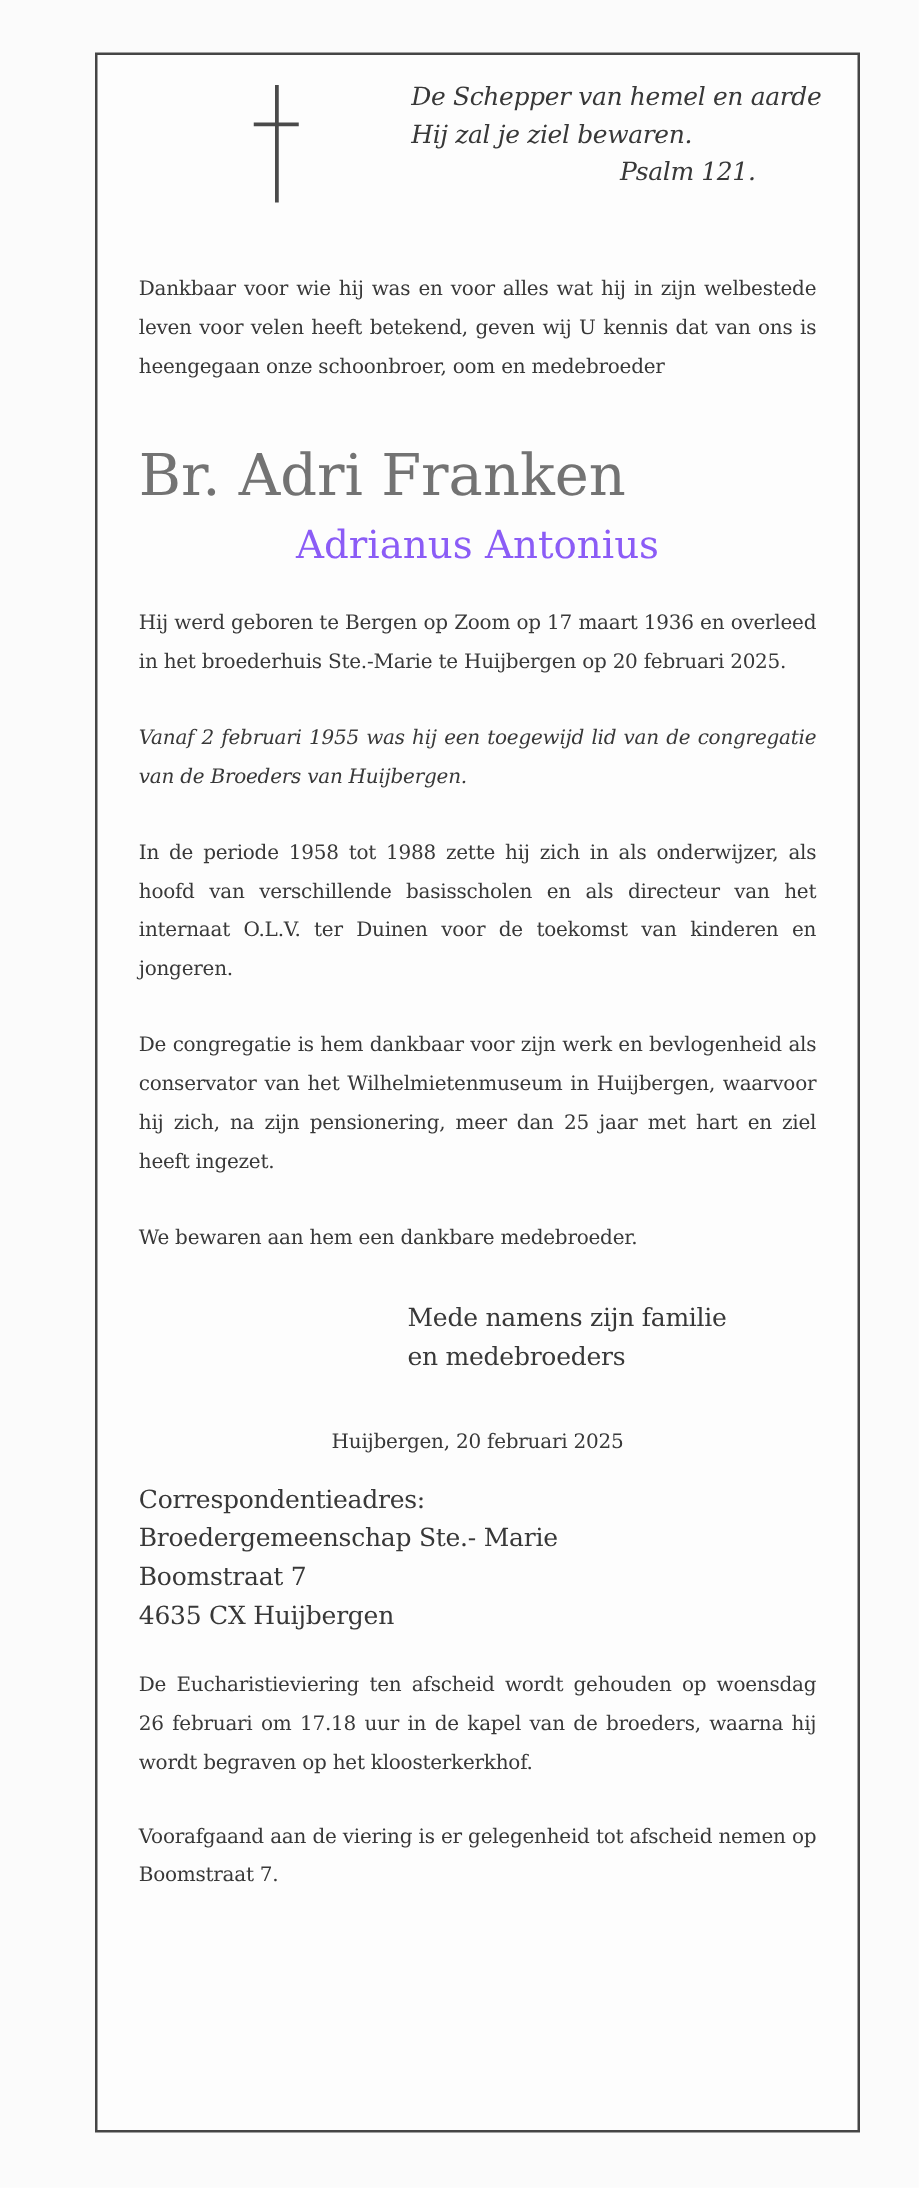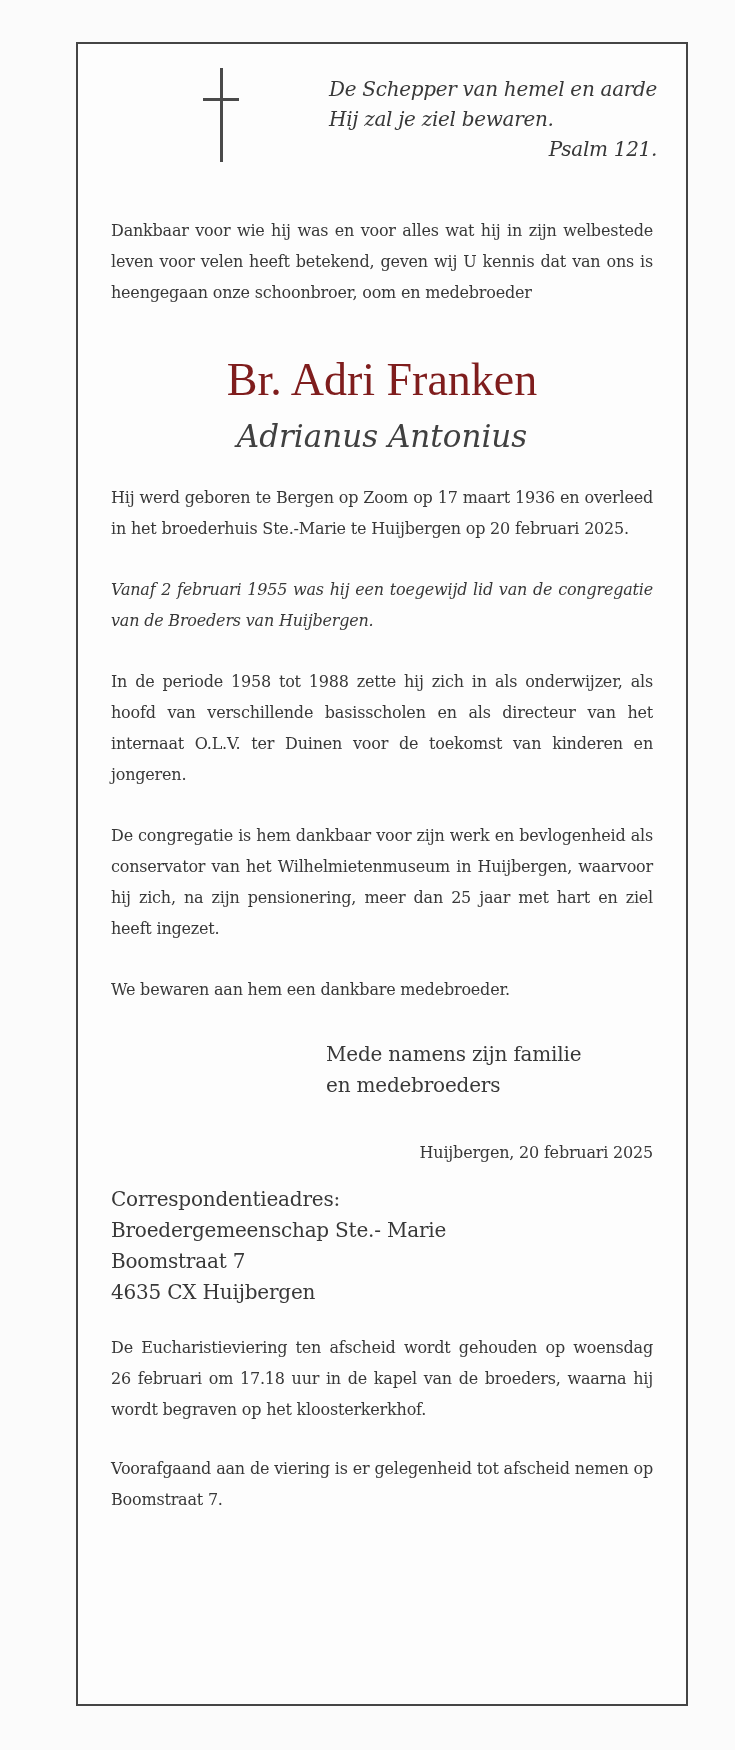--- a/index.html
+++ b/index.html
@@ -48,73 +48,70 @@
     position: absolute;
     left: 2px;
     top: 30px;
     width: 36px;
     height: 3px;
     background: #4a4a4a;
   }
   .epigraph {
     position: absolute;
     left: 218px;
-    top: 14px;
+    top: 2px;
     font-style: italic;
     font-size: 20px;
     line-height: 30px;
     letter-spacing: -0.3px;
     white-space: nowrap;
   }
   .epigraph .attribution {
     padding-left: 167px;
-    text-align: right;
   }
   
   p {
     margin: 0;
     font-size: 16px;
     line-height: 31px;
     letter-spacing: -0.2px;
     text-align: justify;
   }
   .announcement { margin-top: 27px; }
   .name {
     margin-top: 44px;
     font-size: 46px;
     line-height: 56px;
-    text-align: center;
+    text-align: left;
     letter-spacing: 0;
-    color: #7f1d1d;
+    color: #737373;
     white-space: nowrap;
-    font-family: Liberation Serif, serif;
   }
   .fullname {
     margin-top: 8px;
     font-size: 31px;
     line-height: 40px;
     text-align: center;
     letter-spacing: 0;
-    color: #404040;
+    color: #8b5cf6;
     white-space: nowrap;
-    font-style: italic;
   }
   .p-life     { margin-top: 26px; }
   .p-congregation { margin-top: 30px; font-style: italic; }
   .p-career   { margin-top: 30px; }
   .p-museum   { margin-top: 30px; }
   .p-memory   { margin-top: 30px; text-align: left; }
   .signature {
     margin-top: 34px;
     margin-left: 215px;
     font-size: 20px;
     line-height: 31px;
     letter-spacing: -0.2px;
   }
-  .dateline { margin-top: 36px; text-align: right; }
+  .dateline { margin-top: 36px; text-align: center; }
   .correspondence {
     margin-top: 16px;
     font-size: 20px;
     line-height: 31px;
     letter-spacing: -0.2px;
   }
   .p-service  { margin-top: 24px; }
   .p-farewell { margin-top: 28px; }
 </style>
 </head>

